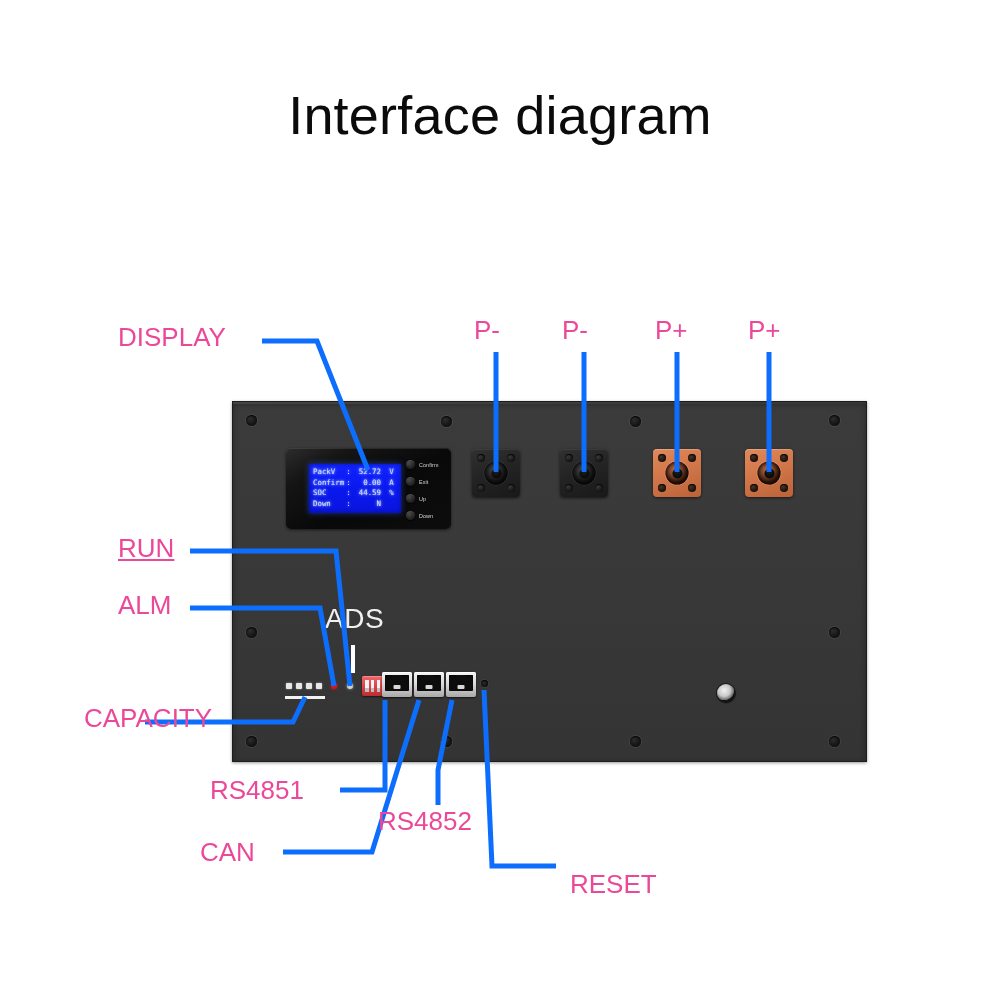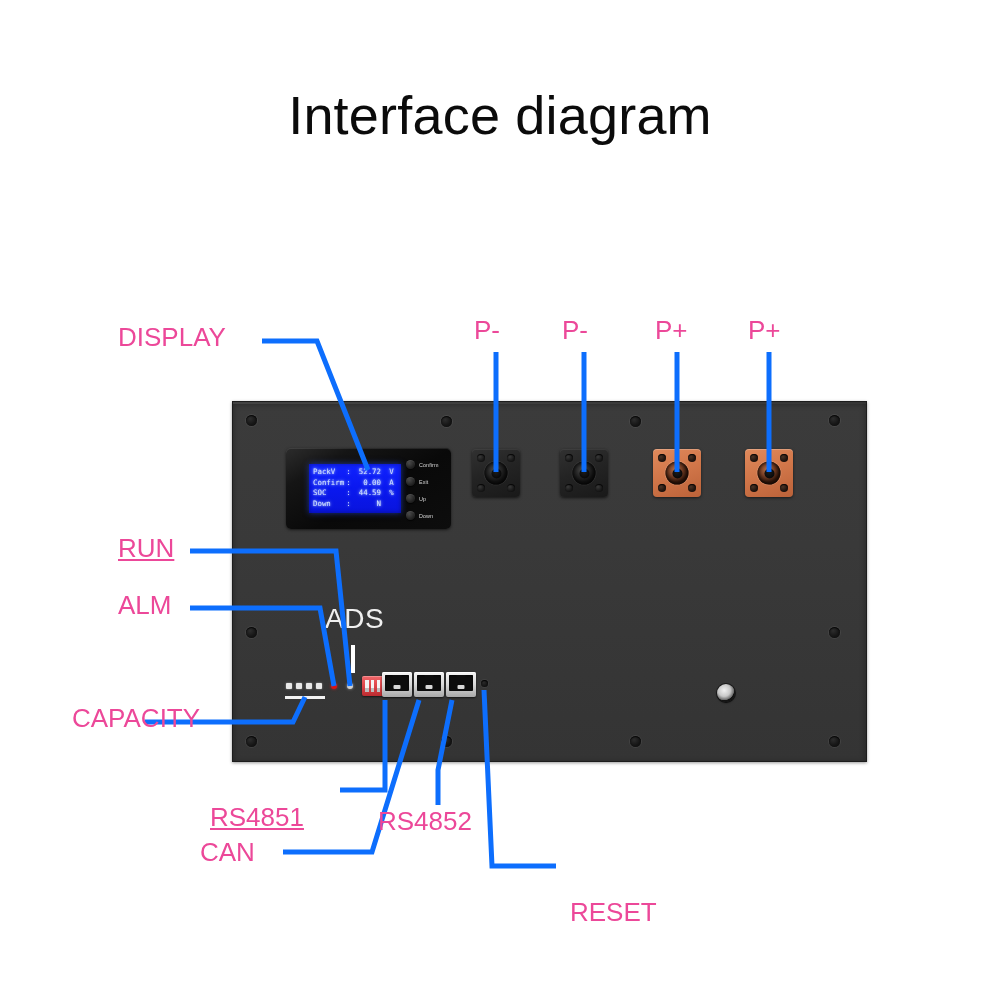--- a/index.html
+++ b/index.html
@@ -368,23 +368,23 @@
 
       <path d="M438 805 V770 L452 700"></path>
 
       <path d="M556 866 H492 L484 690"></path>
     </g>
   </svg>
 
   <div class="callout" style="left:118px;top:322px;">DISPLAY</div>
   <div class="callout" style="left:118px;top:533px;text-decoration:underline;">RUN</div>
   <div class="callout" style="left:118px;top:590px;">ALM</div>
-  <div class="callout" style="left:72px;top:703px;">CAPACITY</div>
-  <div class="callout" style="left:210px;top:802px;text-decoration:underline;">RS4851</div>
+  <div class="callout" style="left:84px;top:703px;">CAPACITY</div>
+  <div class="callout" style="left:210px;top:775px;">RS4851</div>
   <div class="callout" style="left:200px;top:837px;">CAN</div>
   <div class="callout" style="left:378px;top:806px;">RS4852</div>
-  <div class="callout" style="left:570px;top:897px;">RESET</div>
+  <div class="callout" style="left:570px;top:869px;">RESET</div>
   <div class="callout" style="left:474px;top:315px;">P-</div>
   <div class="callout" style="left:562px;top:315px;">P-</div>
   <div class="callout" style="left:655px;top:315px;">P+</div>
   <div class="callout" style="left:748px;top:315px;">P+</div>
 
 </div>
 
 </body></html>

